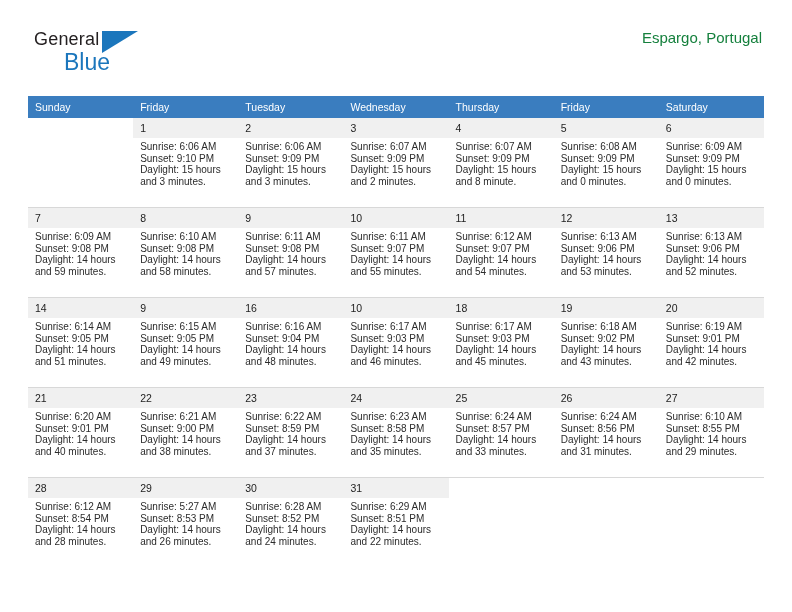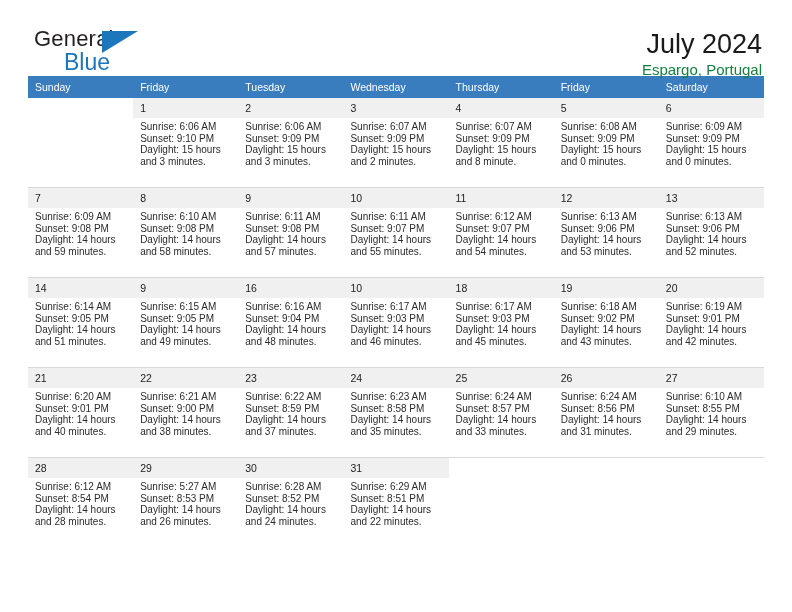--- a/index.html
+++ b/index.html
@@ -32,21 +32,21 @@
     box-sizing: border-box;
   }
   .brand {
     position: relative;
     width: 180px;
     height: 56px;
     padding-left: 6px;
     box-sizing: border-box;
   }
   .brand-general {
-    font-size: 22px;
+    font-size: 18px;
     letter-spacing: .2px;
     color: #231f20;
     line-height: 22px;
     display: block;
   }
   .brand-blue {
     font-size: 23px;
     color: #1b76bc;
     line-height: 23px;
     display: block;
@@ -76,21 +76,21 @@
   .cal-subtitle {
     font-size: 15px;
     font-weight: normal;
     color: #15803d;
     line-height: 20px;
     white-space: nowrap;
   }
 
   
   .calendar {
-    margin-top: 4px;
+    margin-top: 24px;
     width: 736px;
     border-collapse: collapse;
     table-layout: fixed;
   }
   .calendar th {
     background: #3a7dbf;
     color: #ffffff;
     font-size: 10.5px;
     font-weight: normal;
     text-align: left;
@@ -147,21 +147,20 @@
 
   <div class="header">
 
     <div class="brand">
       <span class="brand-general">General</span>
       <span class="brand-flag"></span>
       <span class="brand-blue">Blue</span>
     </div>
 
     <div class="title-block">
-      <div class="cal-title">July 2024</div>
       <div class="cal-subtitle">Espargo, Portugal</div>
     </div>
 
   </div>
 
   <table class="calendar">
     <thead>
       <tr>
         <th>Sunday</th>
         <th>Friday</th>

